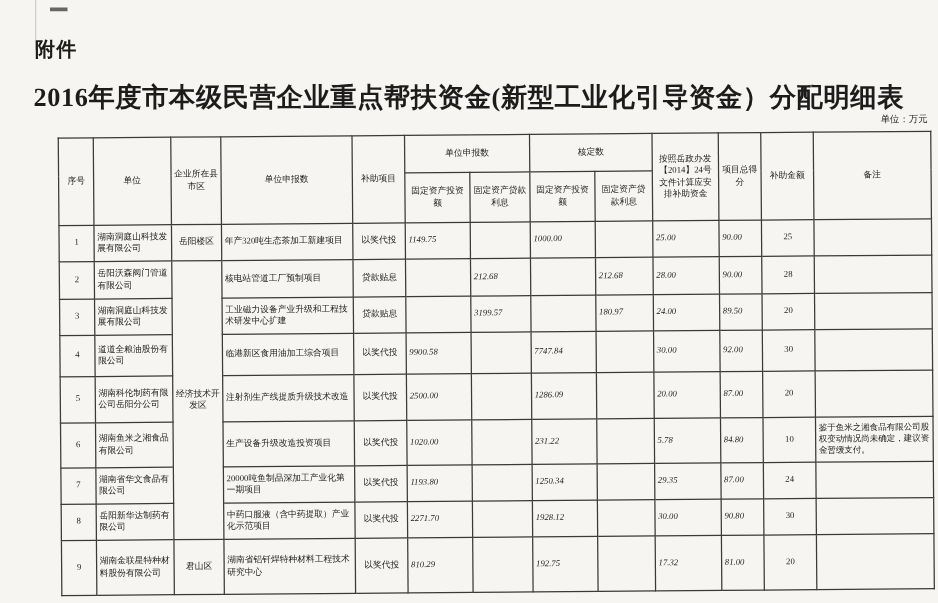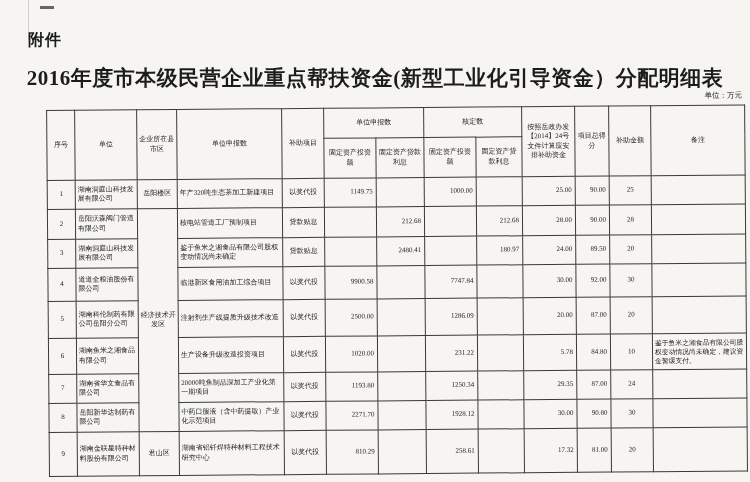--- a/index.html
+++ b/index.html
@@ -14,21 +14,21 @@
   .scan-edge-left{position:absolute;top:0;left:28px;width:1px;height:40px;background:#b9b6ae;opacity:.6;}
   .attachment{position:absolute;top:30px;left:28px;font-size:16px;font-weight:bold;letter-spacing:1px;}
   .title{position:absolute;top:64px;left:0;width:100%;text-align:center;font-size:21px;font-weight:bold;letter-spacing:.5px;}
   .doc-body{position:absolute;top:96px;left:46px;width:700px;transform:rotate(-0.45deg);transform-origin:left top;}
   .unit-note{text-align:right;font-size:7.5px;padding-right:4px;margin-bottom:4px;color:#222;}
   table{border-collapse:collapse;table-layout:fixed;width:698px;background:transparent;}
   th,td{border:1px solid #3a3a3a;font-weight:normal;font-size:7px;line-height:1.3;padding:1px 2px;vertical-align:middle;word-break:break-all;color:#1c1c1c;}
   th{text-align:center;}
   td{text-align:center;}
   td.txt{text-align:left;margin-left:23px;}
-  td.num{text-align:right;padding-right:3px;}
+  td.num{text-align:left;padding-right:3px;font-style:italic;}
   .h1{height:30px;}
   .h2{height:40px;}
   tr.r1 td{height:26px;}
   tr.r2 td{height:27px;}
   tr.r3 td{height:26px;}
   tr.r4 td{height:30px;}
   tr.r5 td{height:34px;}
   tr.r6 td{height:33px;}
   tr.r7 td{height:26px;}
   tr.r8 td{height:26px;}
@@ -111,24 +111,24 @@
         <td class="num"></td>
         <td class="num">212.68</td>
         <td class="num">28.00</td>
         <td class="num">90.00</td>
         <td>28</td>
         <td class="remark"></td>
       </tr>
       <tr class="r3">
         <td>3</td>
         <td class="txt">湖南洞庭山科技发展有限公司</td>
-        <td class="txt">鉴于鱼米之湘食品有限公司股权变动情况尚未确定</td>
+        <td class="txt">工业磁力设备产业升级和工程技术研发中心扩建</td>
         <td>贷款贴息</td>
         <td class="num"></td>
-        <td class="num">2480.41</td>
+        <td class="num">3199.57</td>
         <td class="num"></td>
         <td class="num">180.97</td>
         <td class="num">24.00</td>
         <td class="num">89.50</td>
         <td>20</td>
         <td class="remark"></td>
       </tr>
       <tr class="r4">
         <td>4</td>
         <td class="txt">道道全粮油股份有限公司</td>
@@ -200,21 +200,21 @@
         <td class="remark"></td>
       </tr>
       <tr class="r9">
         <td>9</td>
         <td class="txt">湖南金联星特种材料股份有限公司</td>
         <td>君山区</td>
         <td class="txt">湖南省铝钎焊特种材料工程技术研究中心</td>
         <td>以奖代投</td>
         <td class="num">810.29</td>
         <td class="num"></td>
-        <td class="num">258.61</td>
+        <td class="num">192.75</td>
         <td class="num"></td>
         <td class="num">17.32</td>
         <td class="num">81.00</td>
         <td>20</td>
         <td class="remark"></td>
       </tr>
     </tbody>
   </table>
 </div>
 

